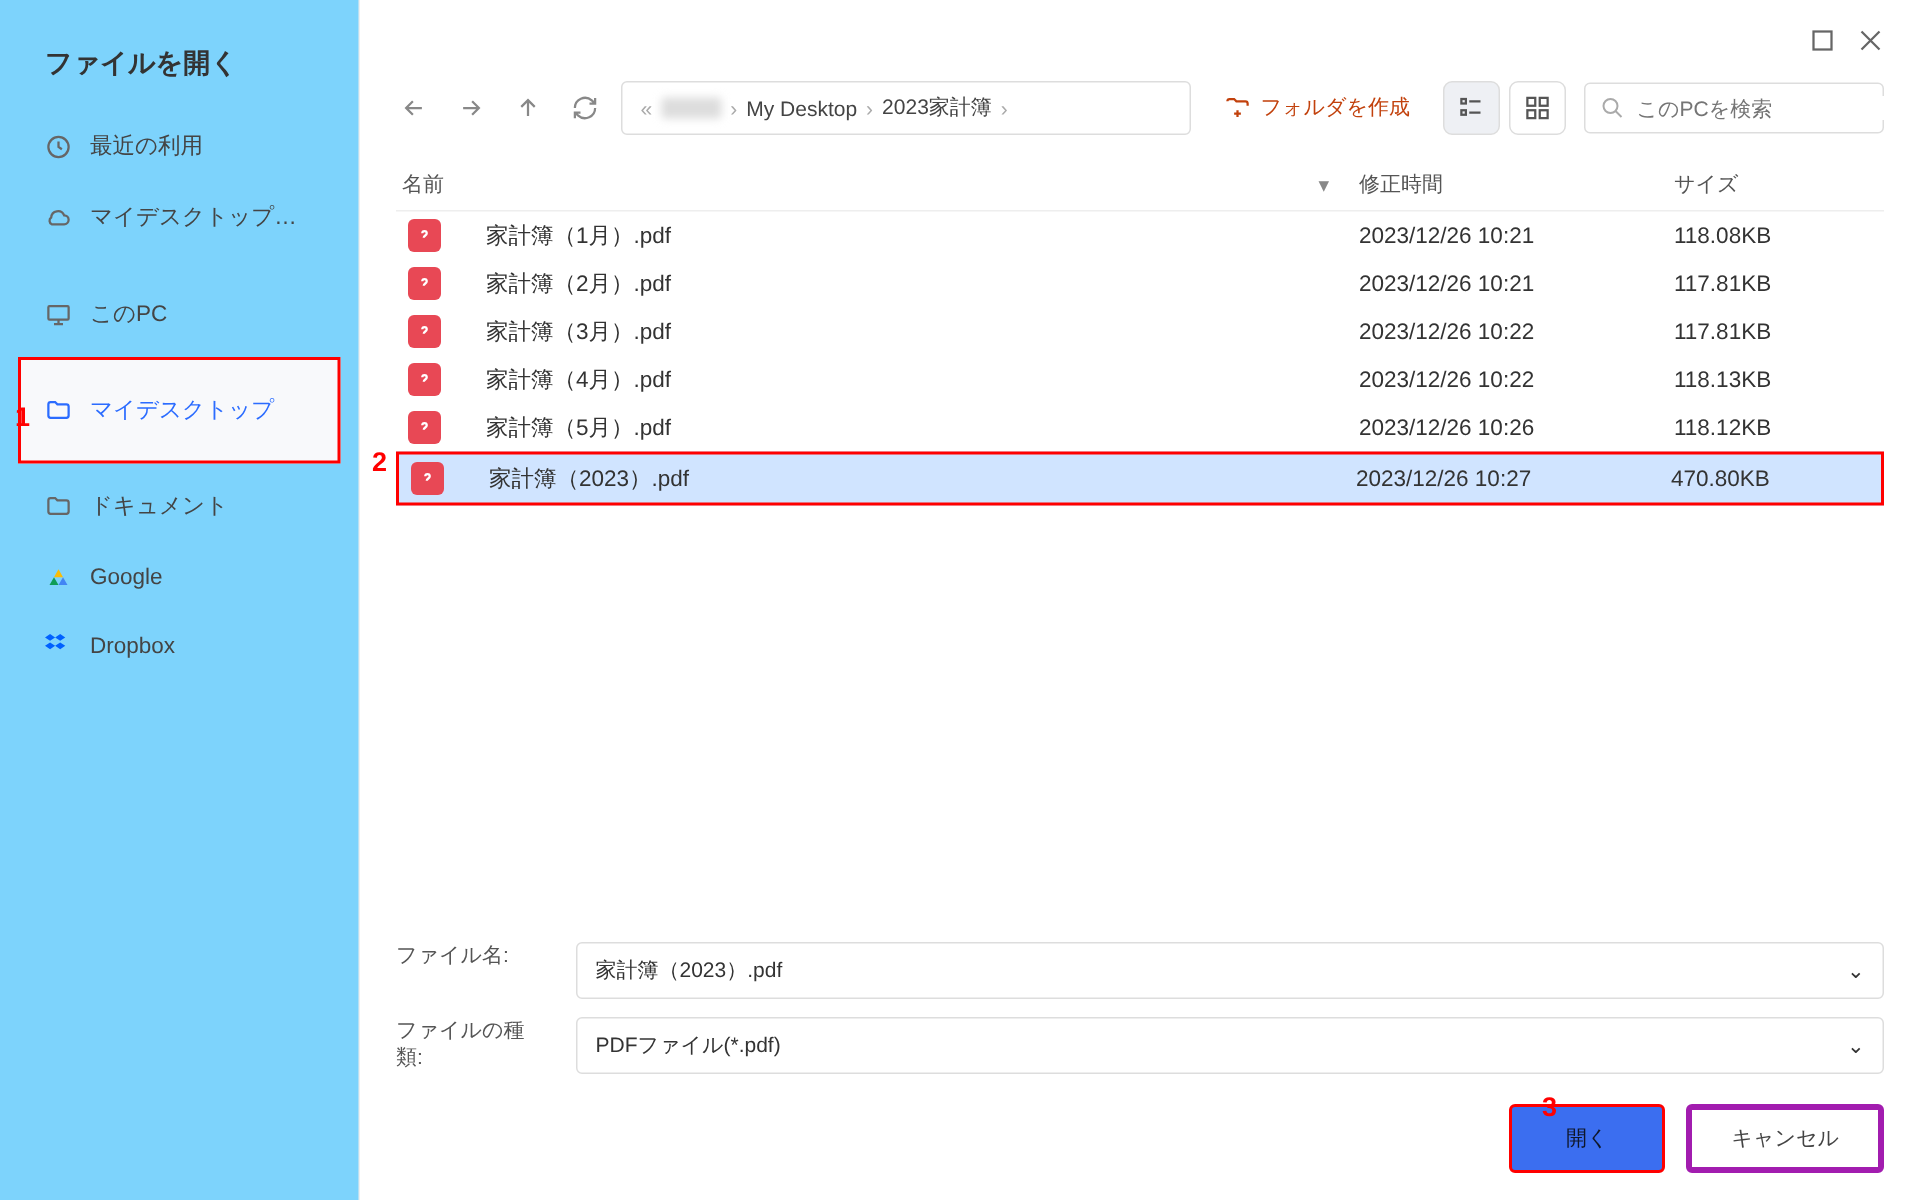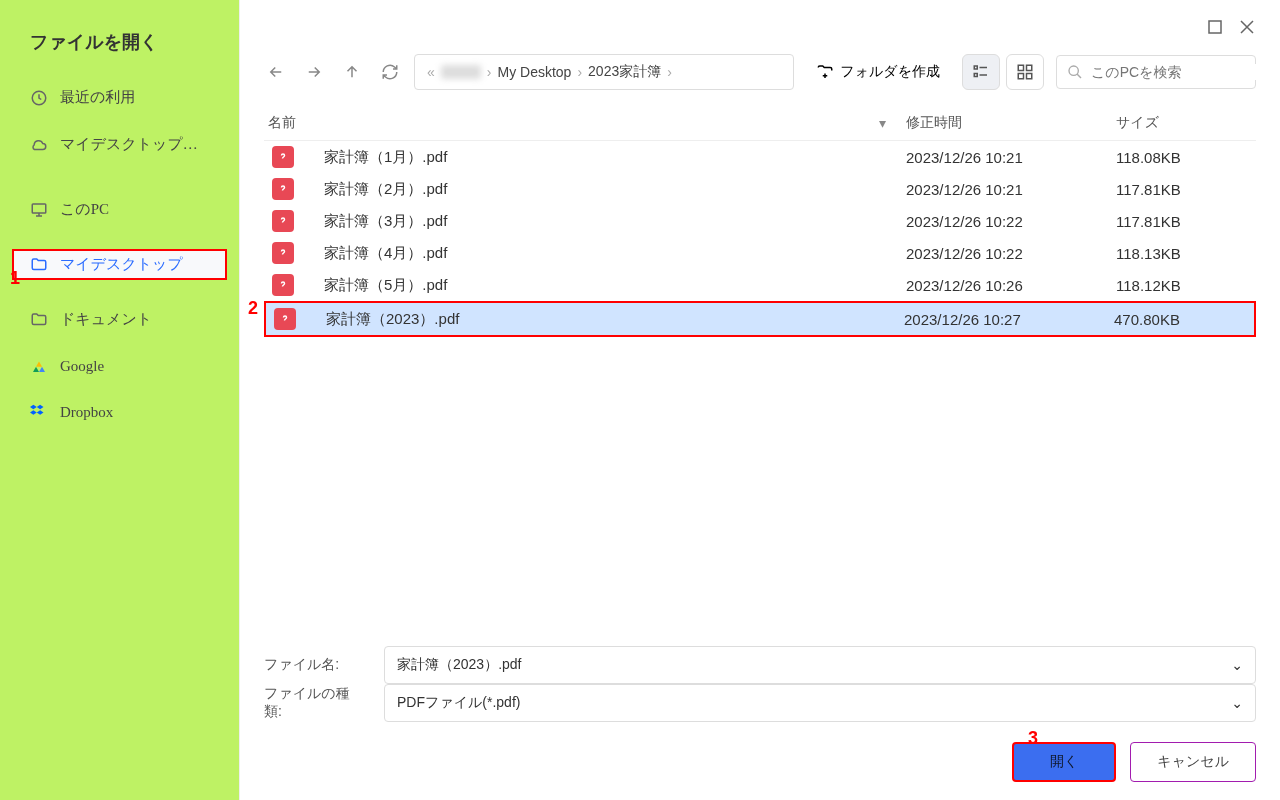--- a/index.html
+++ b/index.html
@@ -1,66 +1,66 @@
 <!DOCTYPE html>
 <html><head>
 <meta charset="utf-8">
 <style>
 * { box-sizing: border-box; margin: 0; padding: 0; }
 body { font-family: "Hiragino Sans", "Meiryo", sans-serif; font-size: 14px; color: #333; background: #fff; width: 1280px; height: 800px; overflow: hidden; position: relative; }
 
 .dialog { display: flex; width: 100%; height: 100%; }
 
-.sidebar { width: 240px; background: #bef264; border-right: 1px solid #eee; padding: 20px 0; }
+.sidebar { width: 240px; background: #7dd3fc; border-right: 1px solid #eee; padding: 20px 0; }
 .sidebar-title { font-size: 18px; font-weight: 600; color: #333; padding: 10px 30px 20px; }
-.sidebar-item { display: flex; align-items: center; gap: 12px; padding: 14px 30px; color: #444; cursor: pointer; font-size: 15px; font-family: Liberation Serif, serif; }
-.sidebar-item.selected { color: #2b6cff; border: 2px solid #f00; margin: 16px 12px; padding: 4px 16px; background: #f8f9fb; }
+.sidebar-item { display: flex; align-items: center; gap: 12px; padding: 14px 30px; color: #444; cursor: pointer; font-size: 15px; }
+.sidebar-item.selected { color: #2b6cff; border: 2px solid #f00; margin: 5px 12px; padding: 24px 16px; background: #f8f9fb; }
 .sidebar-item .icon { width: 18px; height: 18px; display: flex; align-items: center; justify-content: center; color: #666; }
 .sidebar-item.selected .icon { color: #2b6cff; }
 .divider-space { height: 18px; }
 
 .main { flex: 1; display: flex; flex-direction: column; padding: 18px 24px; position: relative; }
 
 .header { display: flex; align-items: center; justify-content: space-between; margin-bottom: 18px; }
 .header-left { flex: 1; }
 .header-controls { display: flex; gap: 14px; }
 .win-btn { width: 18px; height: 18px; display: flex; align-items: center; justify-content: center; color: #666; cursor: pointer; }
 
 .toolbar { display: flex; align-items: center; gap: 12px; margin-bottom: 16px; }
 .nav-btns { display: flex; gap: 14px; }
 .nav-btn { width: 24px; height: 24px; display: flex; align-items: center; justify-content: center; color: #888; cursor: pointer; }
 .breadcrumb { flex: 1; border: 1px solid #ddd; border-radius: 4px; padding: 8px 12px; display: flex; align-items: center; gap: 6px; color: #444; min-height: 36px; }
 .breadcrumb .seg { cursor: pointer; }
 .breadcrumb .chev { color: #aaa; }
 .breadcrumb .blur { filter: blur(3px); background: #ddd; width: 40px; height: 14px; border-radius: 2px; }
-.make-folder { display: flex; align-items: center; gap: 6px; padding: 8px 10px; color: #000000; cursor: pointer; }
+.make-folder { display: flex; align-items: center; gap: 6px; padding: 8px 10px; color: #c2410c; cursor: pointer; }
 .view-toggle { display: flex; gap: 6px; }
 .view-btn { border: 1px solid #ddd; border-radius: 6px; width: 38px; height: 36px; display: flex; align-items: center; justify-content: center; cursor: pointer; }
 .view-btn.active { background: #eef0f4; }
 .search { border: 1px solid #ddd; border-radius: 4px; padding: 8px 10px; display: flex; align-items: flex-start; gap: 8px; width: 200px; color: #aaa; }
 .search input { border: none; outline: none; flex: 1; font-size: 14px; color: #333; }
 
 .file-header { display: flex; padding: 8px 0; border-bottom: 1px solid #eee; color: #555; font-size: 14px; }
 .col-name { flex: 1; padding-left: 4px; display: flex; align-items: center; gap: 20px; }
 .col-date { width: 210px; }
 .col-size { width: 140px; }
 .sort-arrow { margin-left: auto; margin-right: 20px; color: #888; }
 
 .file-list { flex: 1; position: relative; }
 .file-row { display: flex; align-items: center; padding: 5px 0; font-size: 15px; color: #333; cursor: pointer; }
 .file-row.selected { background: #d0e4ff; border: 2px solid #f00; }
 .file-icon { width: 22px; height: 22px; background: #e84855; border-radius: 4px; margin-right: 10px; margin-left: 4px; display: flex; align-items: center; justify-content: center; color: #fff; font-size: 11px; font-weight: bold; }
 .file-row .col-name { font-size: 15px; }
 
 .bottom { padding-top: 12px; }
-.form-row { display: flex; align-items: center; gap: 20px; }
+.form-row { display: flex; gap: 20px; margin-bottom: 12px; }
 .form-label { width: 100px; color: #555; font-size: 14px; }
 .form-select { flex: 1; border: 1px solid #ddd; border-radius: 4px; padding: 9px 12px; display: flex; align-items: center; justify-content: space-between; color: #333; cursor: pointer; }
 .actions { display: flex; justify-content: flex-end; gap: 14px; margin-top: 20px; }
-.btn { padding: 10px 26px; border-radius: 4px; font-size: 14px; cursor: pointer; border: 1px solid #a21caf; background: #fff; color: #444; }
+.btn { padding: 10px 26px; border-radius: 4px; font-size: 14px; cursor: pointer; border: 4px solid #a21caf; background: #fff; color: #444; }
 .btn.primary { background: #3b6ef0; color: #0f172a; border: 2px solid #f00; padding: 8px 36px; }
 
 .annot { position: absolute; color: #f00; font-weight: bold; font-size: 18px; pointer-events: none; }
 
 svg { display: block; }
 </style>
 </head>
 <body>
 
 <div class="dialog">

